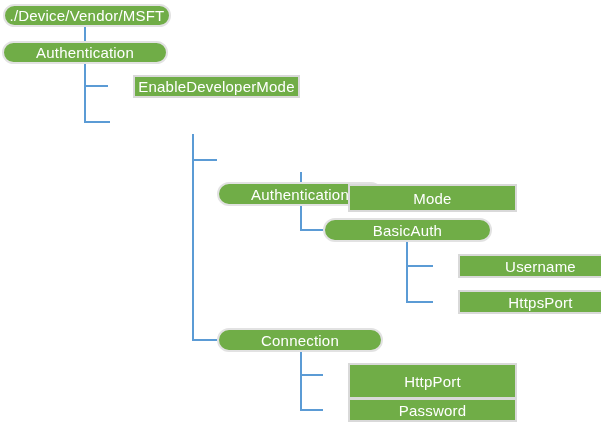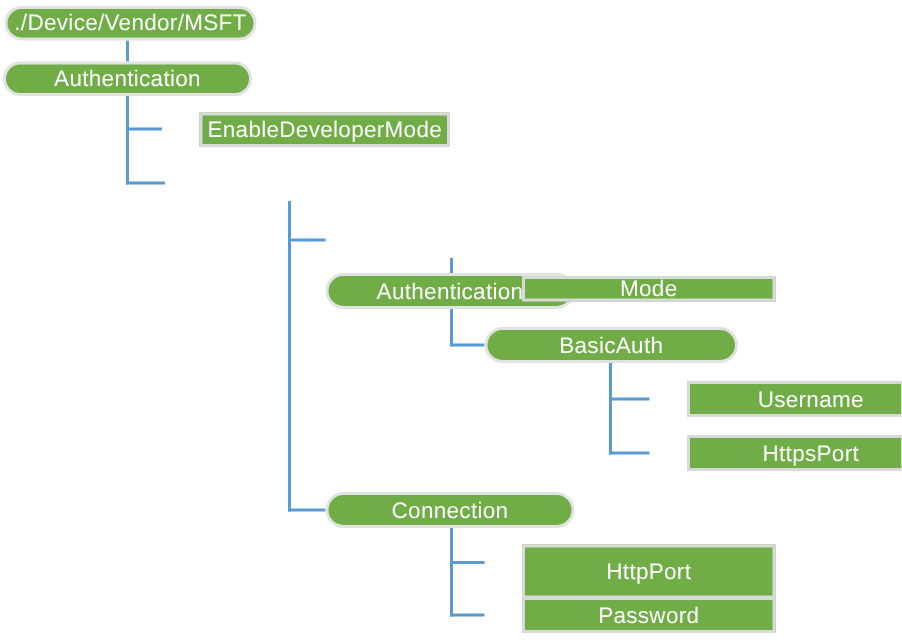--- a/index.html
+++ b/index.html
@@ -69,21 +69,21 @@
 
   <div class="node rect" style="left:108px; top:75px;  width:167px; height:23px;">
     <span>EnableDeveloperMode</span>
   </div>
 
 
   <div class="node pill" style="left:217px; top:148px; width:166px; height:24px;margin-top:34px;">
     <span>Authentication</span>
   </div>
 
-  <div class="node rect" style="left:323px; top:184px; width:169px; height:17px;">
+  <div class="node rect" style="left:323px; top:184px; width:169px; height:28px;">
     <span>Mode</span>
   </div>
 
   <div class="node pill" style="left:323px; top:218px; width:169px; height:24px;">
     <span>BasicAuth</span>
   </div>
 
   <div class="node rect" style="left:433px; top:254px; width:165px; height:24px;">
     <span>Username</span>
   </div>

